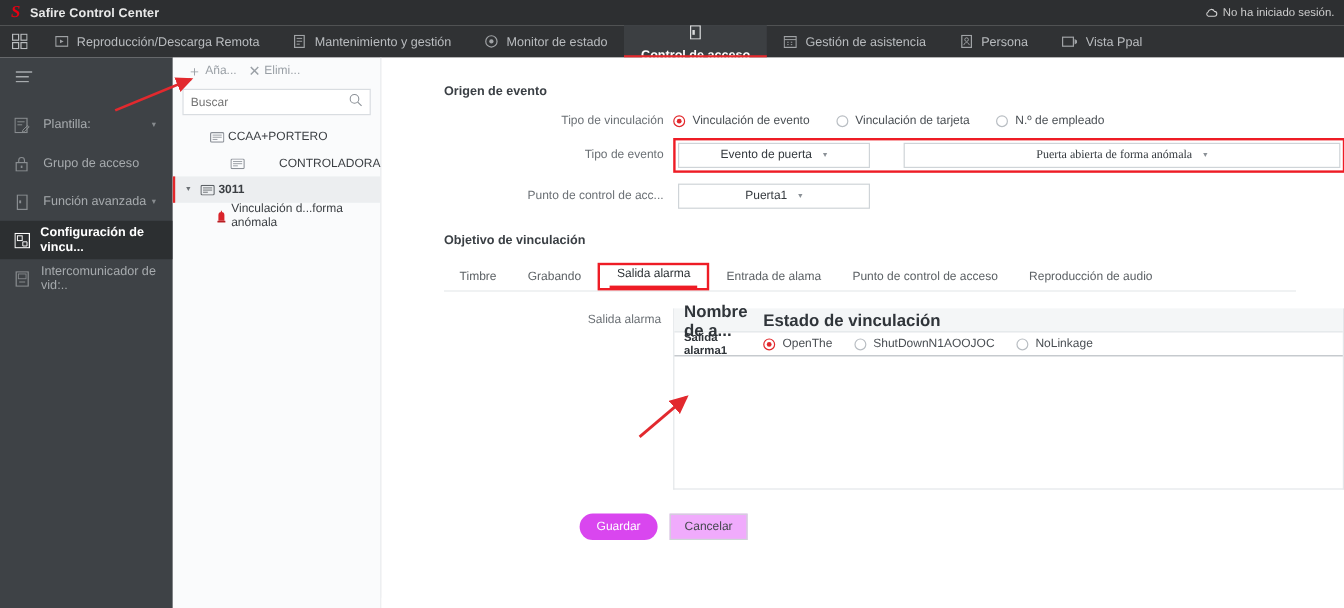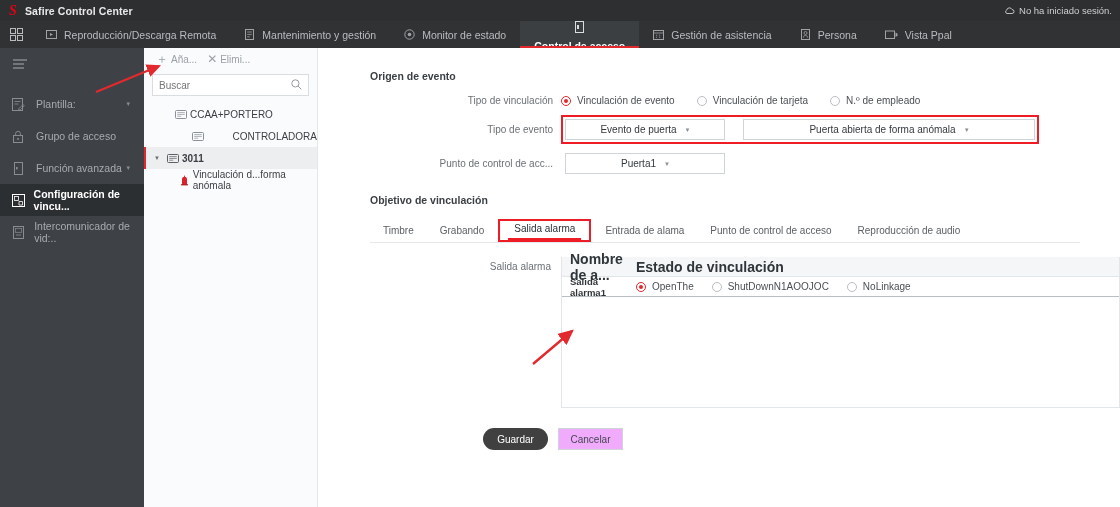--- a/index.html
+++ b/index.html
@@ -145,21 +145,21 @@
     content: ""; position: absolute; left: 2px; top: 2px;
     width: 4px; height: 4px; border-radius: 50%; background: #e2282c;
   }
   .select {
     height: 21px; border: 1px solid #cfd4d8; background: #fff;
     display: flex; align-items: center; justify-content: center;
     padding: 0 6px 0 7px; font-size: 10px; color: #34393e;
   }
   .select .cv { font-size: 6px; color: #8a9096; margin-left: 8px; }
   .sel-a { width: 160px; }
-  .sel-b { width: 292px; margin-left: 18px; }
+  .sel-b { width: 364px; margin-left: 28px; font-family: Liberation Serif, serif; }
 
   .hl-box { border: 2px solid #ee1c25; padding: 2px; display: inline-flex; }
 
   
   .lk-tabs {
     display: flex; align-items: flex-end; margin: 13px 0 0 52px;
     border-bottom: 1px solid #e6e9ec; width: 710px; height: 24px;
   }
   .lk-tab {
     font-size: 10px; color: #5c6165; padding: 0 13px 6px 13px;
@@ -198,21 +198,21 @@
   }
   .td-a { width: 70px; padding-left: 8px; font-weight: bold; }
   .td-b { display: flex; align-items: center; gap: 18px; padding-left: 4px; }
 
   
   .btn-row { display: flex; gap: 10px; margin: 20px 0 0 165px; }
   .btn {
     height: 22px; min-width: 65px; font-size: 10px;
     display: flex; align-items: center; justify-content: center;
   }
-  .btn-primary { background: #404040; color: #ffffff; border-radius: 11px; }
+  .btn-primary { background: #d946ef; color: #ffffff; border-radius: 11px; }
   .btn-default { background: #f0abfc; color: #44494e; border: 1px solid #cfd4d8; }
 
   
   .arrows { position: absolute; left: 0; top: 0; width: 1120px; height: 507px; pointer-events: none; }
   .bottom-strip {
     position: absolute; left: 318px; top: 498px; width: 802px; height: 9px;
     background: #ffffff;
   }
 </style>
 </head>

